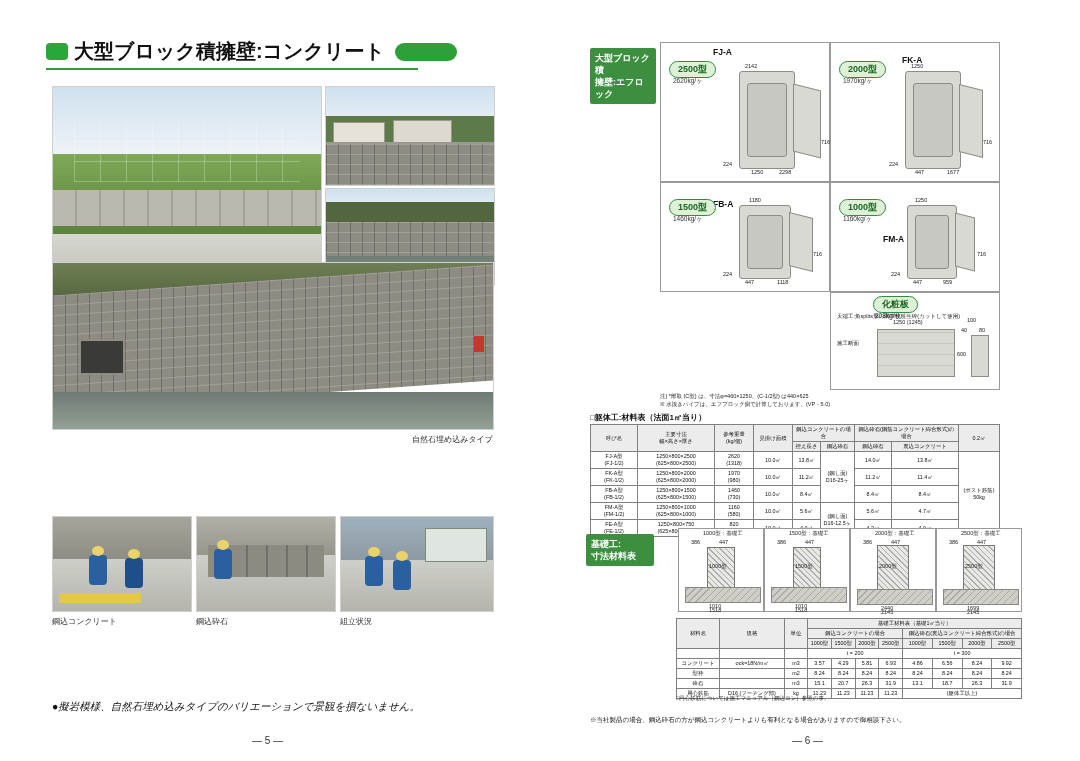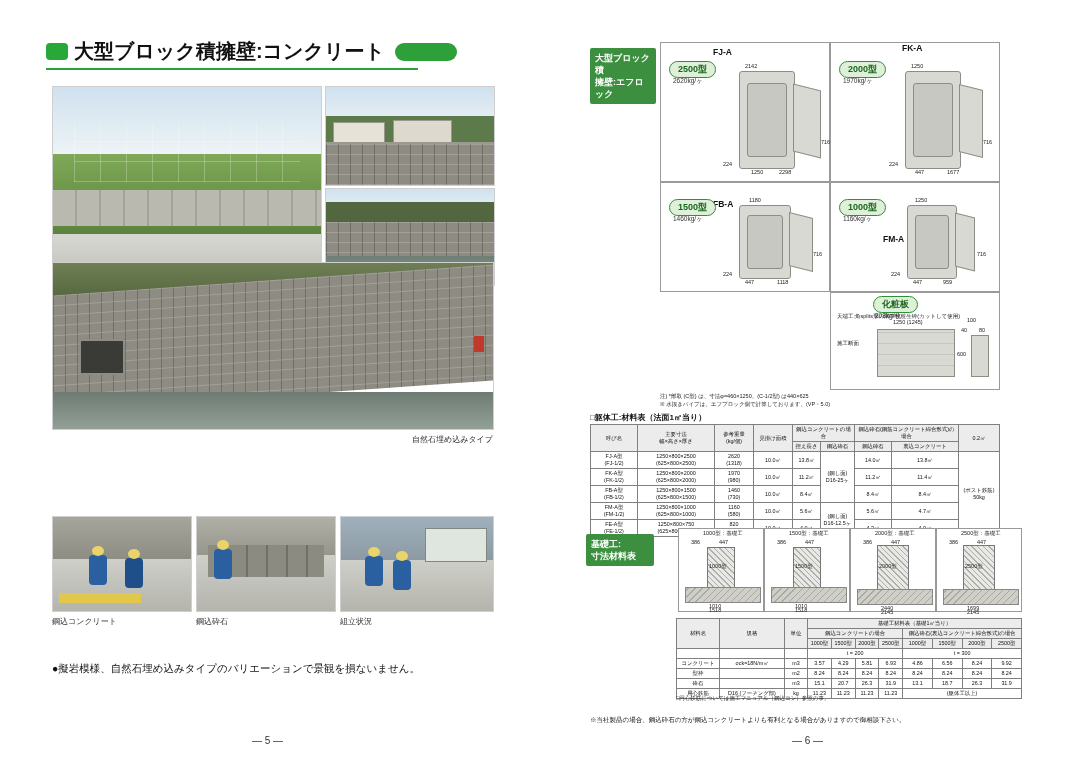--- a/index.html
+++ b/index.html
@@ -151,21 +151,21 @@
       <div class="road" style="height:54%;"></div>
       <div style="position:absolute;left:55%;top:12%;width:40%;height:34%;background:#dfe6df;border:1px solid #7e8a7e;"></div>
       <div class="worker" style="left:16%;top:42%;"></div>
       <div class="worker" style="left:34%;top:46%;background:#2a5fa0;"></div>
     </div>
 
     <div class="photo-cap" style="left:52px;top:616px;">鋼込コンクリート</div>
     <div class="photo-cap" style="left:196px;top:616px;">鋼込砕石</div>
     <div class="photo-cap" style="left:340px;top:616px;">組立状況</div>
 
-    <div class="bullet" style="left:52px;top:662px;">●擬岩模様、自然石埋め込みタイプのバリエーションで景観を損ないません。</div>
+    <div class="bullet" style="left:52px;top:700px;font-style:italic;">●擬岩模様、自然石埋め込みタイプのバリエーションで景観を損ないません。</div>
 
     <div class="pageno" style="left:252px;top:735px;">— 5 —</div>
   </div>
 
   <div class="right-page">
 
     <div class="grn-tag" style="left:50px;top:48px;width:56px;white-space:pre-line;">大型ブロック積
 擁壁:エフロック</div>
 
     <div class="panel" style="left:120px;top:42px;width:170px;height:140px;">
@@ -176,21 +176,21 @@
       <div class="blk2" style="left:86px;top:40px;width:38px;height:72px;"></div>
       <div class="blk" style="left:132px;top:44px;width:26px;height:66px;transform:skewY(14deg);"></div>
       <div class="dim" style="left:90px;top:126px;">1250</div>
       <div class="dim" style="left:118px;top:126px;">2298</div>
       <div class="dim" style="left:160px;top:96px;">716</div>
       <div class="dim" style="left:62px;top:118px;">224</div>
       <div class="dim" style="left:84px;top:20px;">2142</div>
     </div>
 
     <div class="panel" style="left:290px;top:42px;width:170px;height:140px;">
-      <div class="panel-label" style="left:52px;top:0;padding-left:19px;">FK-A</div>
+      <div class="panel-label" style="left:52px;top:12px;padding-left:19px;">FK-A</div>
       <div class="type-pill" style="left:8px;top:18px;">2000型</div>
       <div class="type-sub" style="left:12px;top:34px;">1970kg/ヶ</div>
       <div class="blk" style="left:74px;top:28px;width:54px;height:96px;border-radius:3px;"></div>
       <div class="blk2" style="left:82px;top:40px;width:38px;height:72px;"></div>
       <div class="blk" style="left:128px;top:44px;width:22px;height:66px;transform:skewY(14deg);"></div>
       <div class="dim" style="left:84px;top:126px;">447</div>
       <div class="dim" style="left:116px;top:126px;">1677</div>
       <div class="dim" style="left:152px;top:96px;">716</div>
       <div class="dim" style="left:58px;top:118px;">224</div>
       <div class="dim" style="left:80px;top:20px;">1250</div>

